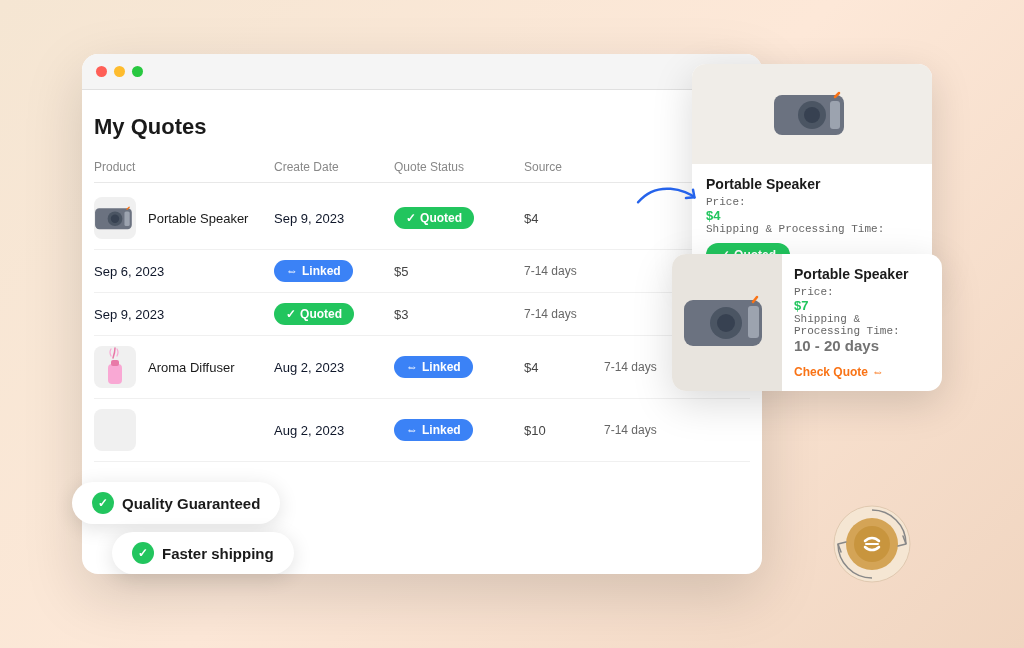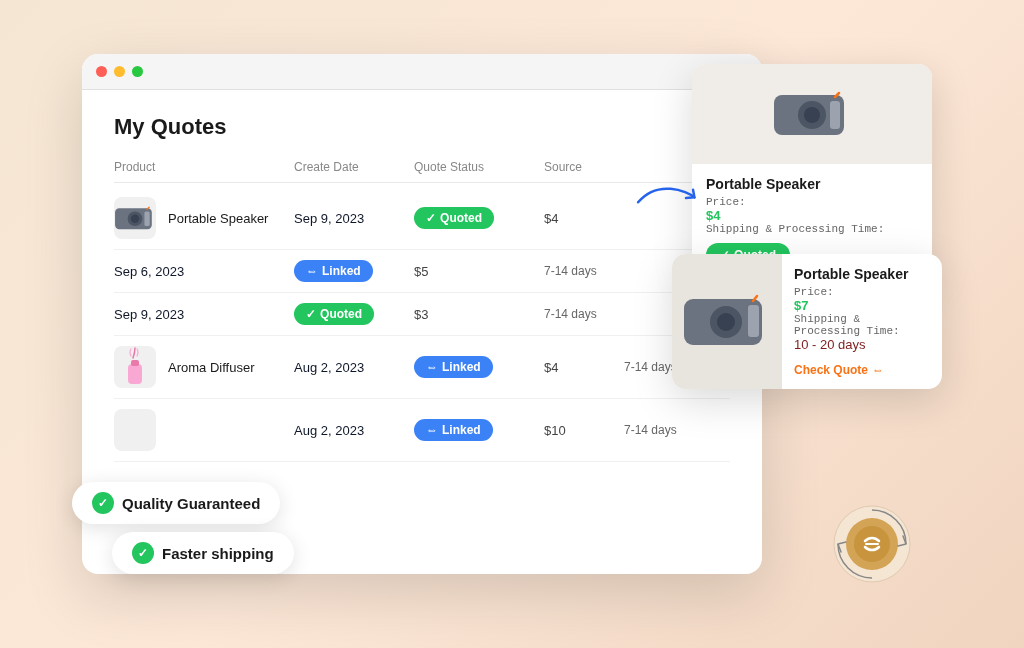--- a/index.html
+++ b/index.html
@@ -47,21 +47,21 @@
     .dot {
       width: 11px;
       height: 11px;
       border-radius: 50%;
     }
     .dot-red { background: #ff5f57; }
     .dot-yellow { background: #febc2e; }
     .dot-green { background: #28c840; }
 
     .browser-content {
-      padding: 24px 32px;
+      padding: 24px 12px;
       height: calc(100% - 36px);
       overflow: hidden;
     }
 
     .page-title {
       font-size: 22px;
       font-weight: 700;
       color: #1a1a1a;
       margin-bottom: 20px;
     }
@@ -184,23 +184,23 @@
       font-family: Liberation Mono, monospace;
     }
 
     .card-price {
       font-size: 13px;
       color: #22c55e;
       font-weight: 600;
     }
 
     .card-shipping-time {
-      font-size: 13px;
-      color: #7f1d1d;
-      font-weight: 400;
+      font-size: 15px;
+      color: #737373;
+      font-weight: 700;
     }
 
     .card-shipping-time-green {
       font-size: 13px;
       color: #22c55e;
       font-weight: 600;
     }
 
     .card-badge {
       display: inline-flex;

